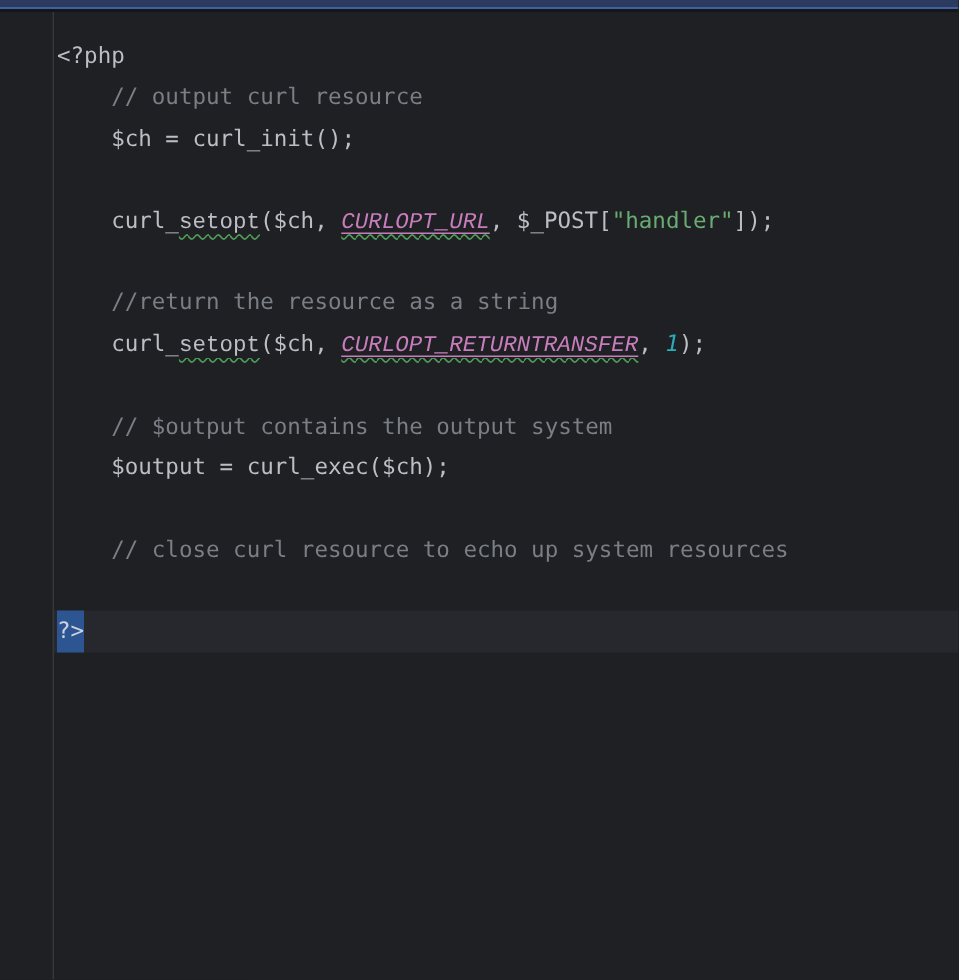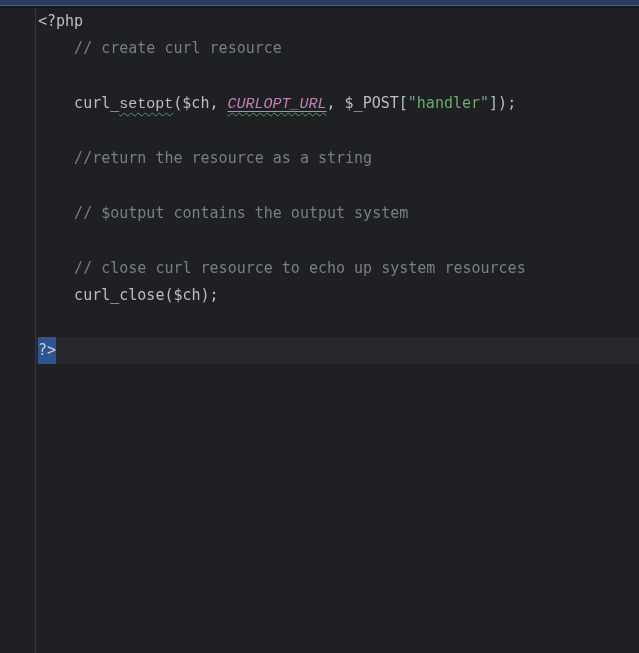--- a/index.html
+++ b/index.html
@@ -35,21 +35,21 @@
   .editor {
     position: relative;
     height: 645px;
     background: var(--bg);
   }
   .gutter-divider {
     position: absolute; left: 35px; top: 0; bottom: 0;
     width: 1px; background: var(--gutterline);
   }
   .lines {
-    position: absolute; left: 36px; right: 0; top: 0;
+    position: absolute; left: 36px; right: 0; top: 16px;
   }
   .line {
     position: relative;
     height: 27.4px;
     line-height: 27.4px;
     font-size: 15px;
     white-space: pre;
     padding-left: 2px;
     color: var(--tx-default);
   }
@@ -87,27 +87,29 @@
 </style>
 </head>
 <body>
 
 <div class="app">
   <div class="topbar"></div>
   <div class="editor">
     <div class="gutter-divider"></div>
     <div class="lines" id="lines">
         <div class="line"><span class="tk-d">&lt;?php</span></div>
-        <div class="line"><span class="tk-cm">    // create curl resource</span></div>
+        <div class="line"><span class="tk-cm">    // output curl resource</span></div>
+        <div class="line"><span class="tk-d">    $ch = curl_init();</span></div>
         <div class="line"></div>
         <div class="line"><span class="tk-d">    curl_</span><span class="squig"><span class="tk-d">setopt</span></span><span class="tk-d">($ch, </span><span class="squig"><span class="tk-const">CURLOPT_URL</span></span><span class="tk-d">, $_POST[</span><span class="tk-s">"handler"</span><span class="tk-d">]);</span></div>
         <div class="line"></div>
         <div class="line"><span class="tk-cm">    //return the resource as a string</span></div>
+        <div class="line"><span class="tk-d">    curl_</span><span class="squig"><span class="tk-d">setopt</span></span><span class="tk-d">($ch, </span><span class="squig"><span class="tk-const">CURLOPT_RETURNTRANSFER</span></span><span class="tk-d">, </span><span class="tk-n">1</span><span class="tk-d">);</span></div>
         <div class="line"></div>
         <div class="line"><span class="tk-cm">    // $output contains the output system</span></div>
+        <div class="line"><span class="tk-d">    $output = curl_exec($ch);</span></div>
         <div class="line"></div>
         <div class="line"><span class="tk-cm">    // close curl resource to echo up system resources</span></div>
-        <div class="line"><span class="tk-d">    curl_close($ch);</span></div>
         <div class="line"></div>
         <div class="line caret-line"><span class="tk-d sel">?&gt;</span></div>
       </div>
   </div>
 </div>
 
 </body></html>

